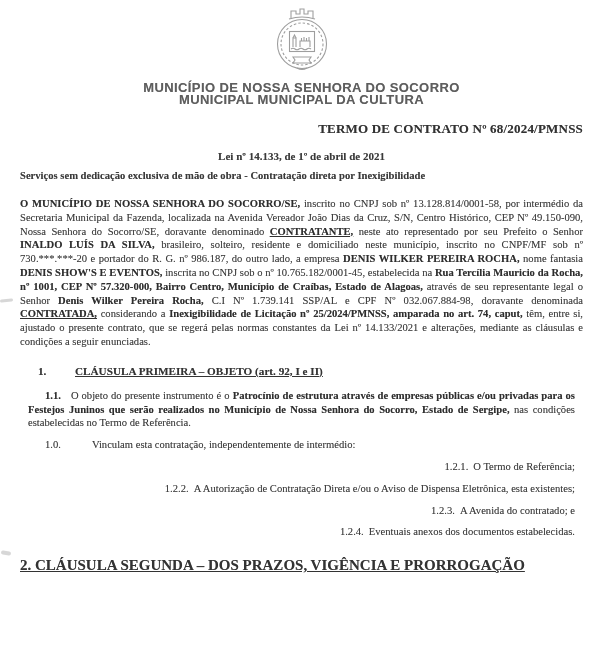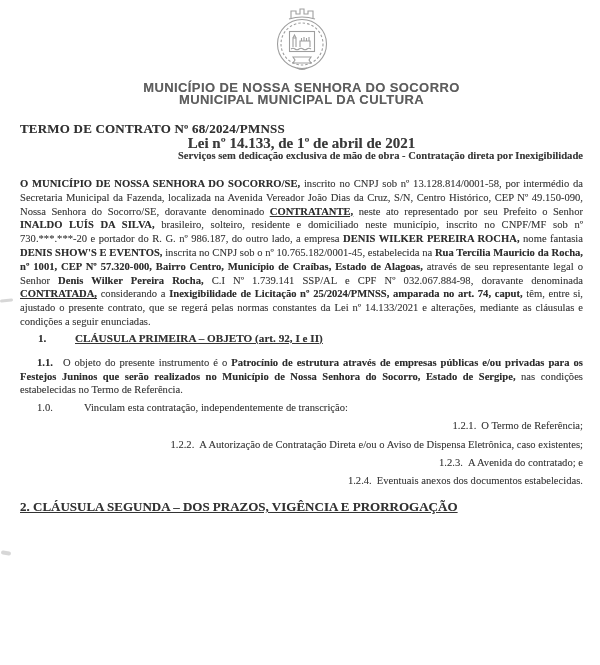--- a/index.html
+++ b/index.html
@@ -9,40 +9,40 @@
     font-family:"Liberation Serif","DejaVu Serif",serif;
     color:#3c3c3c;
     text-shadow:0 0 .4px rgba(70,70,70,.45);
   }
   .crest{text-align:center;height:74px;}
   .org{
     text-align:center;font-family:"Liberation Sans","DejaVu Sans",sans-serif;
     font-size:13px;line-height:12px;color:#5e5e5e;letter-spacing:.4px;font-weight:bold;
   }
   .org.first{margin-top:2px;}
-  .title{margin-top:15px;text-align:left;font-size:13px;font-weight:bold;color:#323232;letter-spacing:.2px;}
-  .law{text-align:center;font-size:15px;font-weight:bold;color:#3a3a3a;line-height:12px;}
-  .modality{margin-top:1px;text-align:right;font-size:10.6px;font-weight:bold;color:#3a3a3a;line-height:12px;}
+  .title{margin-top:15px;text-align:right;font-size:13px;font-weight:bold;color:#323232;letter-spacing:.2px;}
+  .law{margin-top:13px;text-align:center;font-size:11px;font-weight:bold;color:#3a3a3a;line-height:12px;}
+  .modality{margin-top:8px;text-align:left;font-size:10.6px;font-weight:bold;color:#3a3a3a;line-height:12px;}
   .preamble{
     margin:11px 0 0 263px;width:298px;text-align:justify;
     font-size:10.8px;line-height:13.4px;font-weight:bold;color:#333333;
   }
   .parties{margin:15px 0 0 0;text-align:justify;font-size:10.6px;line-height:13.8px;}
-  .c-head{margin-top:3px;padding-left:18px;font-size:11.2px;font-weight:bold;color:#333;line-height:13px;}
+  .c-head{margin-top:16px;padding-left:18px;font-size:11.2px;font-weight:bold;color:#333;line-height:13px;}
   .c1-num{display:inline-block;width:37px;}
   .c-head-text{text-decoration:underline;}
-  .item{margin:0;text-indent:17px;text-align:justify;font-size:10.6px;line-height:13.8px;}
+  .item{margin:8px;text-indent:17px;text-align:justify;font-size:10.6px;line-height:13.8px;}
   .item.i11{margin-top:11px;}
   .item.i12{margin-top:4px;}
   .item.sub{margin-top:4.5px;text-align:right;}
   .gap{display:inline-block;text-indent:0;}
   .g10{width:10px;}
   .g30{width:31px;}
   .g6{width:5px;}
-  .c2-head{margin-top:12px;font-size:13px;font-weight:bold;color:#333;text-decoration:underline;line-height:13px;}
+  .c2-head{margin-top:20px;font-size:15px;font-weight:bold;color:#333;text-decoration:underline;line-height:13px;}
   .b{font-weight:bold;color:#2e2e2e;}
   .u{text-decoration:underline;}
   .artifact{position:absolute;background:#c2c2c2;opacity:.65;border-radius:2px;}
   .a1{left:0;top:299px;width:13px;height:3px;transform:rotate(-6deg);}
   .a2{left:1px;top:551px;width:10px;height:4px;transform:rotate(8deg);}
   svg.seal{stroke:#949494;fill:none;stroke-width:1.1;opacity:.9;}
 </style>
 </head>
 <body>
 
@@ -77,25 +77,25 @@
   <div class="law">Lei nº 14.133, de 1º de abril de 2021</div>
   <div class="modality">Serviços sem dedicação exclusiva de mão de obra - Contratação direta por Inexigibilidade</div>
 
 
   <p class="parties"><span class="b">O MUNICÍPIO DE NOSSA SENHORA DO SOCORRO/SE,</span><span> inscrito no CNPJ sob nº 13.128.814/0001-58, por intermédio da Secretaria Municipal da Fazenda, localizada na Avenida Vereador João Dias da Cruz, S/N, Centro Histórico, CEP Nº 49.150-090, Nossa Senhora do Socorro/SE, doravante denominado </span><span class="b u">CONTRATANTE,</span><span> neste ato representado por seu Prefeito o Senhor </span><span class="b">INALDO LUÍS DA SILVA,</span><span> brasileiro, solteiro, residente e domiciliado neste município, inscrito no CNPF/MF sob nº 730.***.***-20 e portador do R. G. nº 986.187, do outro lado, a empresa </span><span class="b">DENIS WILKER PEREIRA ROCHA,</span><span> nome fantasia </span><span class="b">DENIS SHOW'S E EVENTOS,</span><span> inscrita no CNPJ sob o nº 10.765.182/0001-45, estabelecida na </span><span class="b">Rua Tercília Mauricio da Rocha, nº 1001, CEP Nº 57.320-000, Bairro Centro, Município de Craíbas, Estado de Alagoas,</span><span> através de seu representante legal o Senhor </span><span class="b">Denis Wilker Pereira Rocha,</span><span> C.I Nº 1.739.141 SSP/AL e CPF Nº 032.067.884-98, doravante denominada </span><span class="b u">CONTRATADA,</span><span> considerando a </span><span class="b">Inexigibilidade de Licitação nº 25/2024/PMNSS, amparada no art. 74, caput,</span><span> têm, entre si, ajustado o presente contrato, que se regerá pelas normas constantes da Lei nº 14.133/2021 e alterações, mediante as cláusulas e condições a seguir enunciadas.</span></p>
 
   <div class="c-head"><span class="c1-num">1.</span><span class="c-head-text">CLÁUSULA PRIMEIRA – OBJETO (art. 92, I e II)</span></div>
 
   <p class="item i11"><span class="b">1.1.</span><span class="gap g10"></span><span><span>O objeto do presente instrumento é o </span><span class="b">Patrocínio de estrutura através de empresas públicas e/ou privadas para os Festejos Juninos que serão realizados no Município de Nossa Senhora do Socorro, Estado de Sergipe,</span><span> nas condições estabelecidas no Termo de Referência.</span></span></p>
 
-  <p class="item i12"><span>1.0.</span><span class="gap g30"></span><span>Vinculam esta contratação, independentemente de transcrição:</span></p>
+  <p class="item i12"><span>1.0.</span><span class="gap g30"></span><span>Vinculam esta contratação, independentemente de intermédio:</span></p>
 
   <p class="item sub"><span>1.2.1.</span><span class="gap g6"></span><span>O Termo de Referência;</span></p>
 
-  <p class="item sub"><span>1.2.2.</span><span class="gap g6"></span><span>A Autorização de Contratação Direta e/ou o Aviso de Dispensa Eletrônica, caso existentes;</span></p>
+  <p class="item sub"><span>1.2.2.</span><span class="gap g6"></span><span>A Autorização de Contratação Direta e/ou o Aviso de Dispensa Eletrônica, esta existentes;</span></p>
 
   <p class="item sub"><span>1.2.3.</span><span class="gap g6"></span><span>A Avenida do contratado; e</span></p>
 
   <p class="item sub"><span>1.2.4.</span><span class="gap g6"></span><span>Eventuais anexos dos documentos estabelecidas.</span></p>
 
   <div class="c2-head">2. CLÁUSULA SEGUNDA – DOS PRAZOS, VIGÊNCIA E PRORROGAÇÃO</div>
 
   <div class="artifact a1"></div>
   <div class="artifact a2"></div>
 </div>

